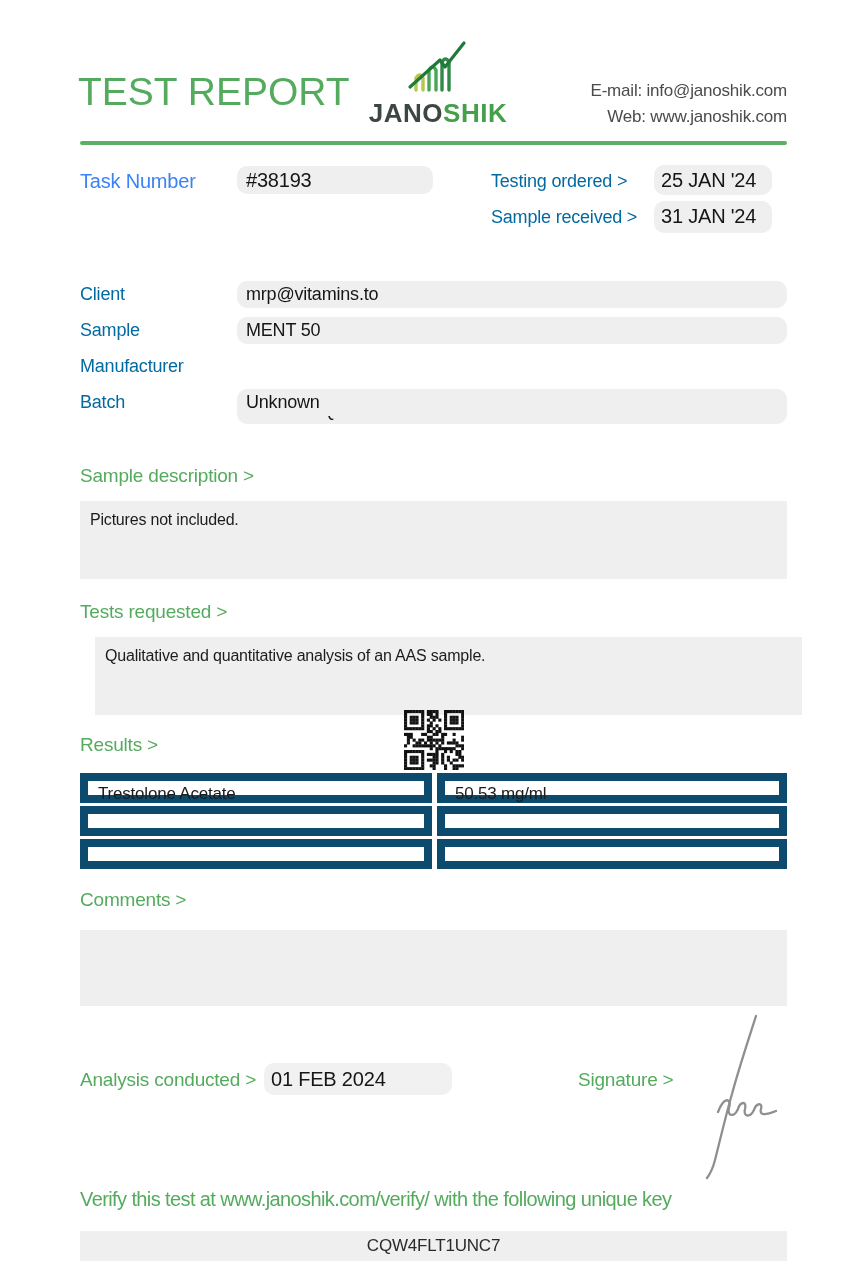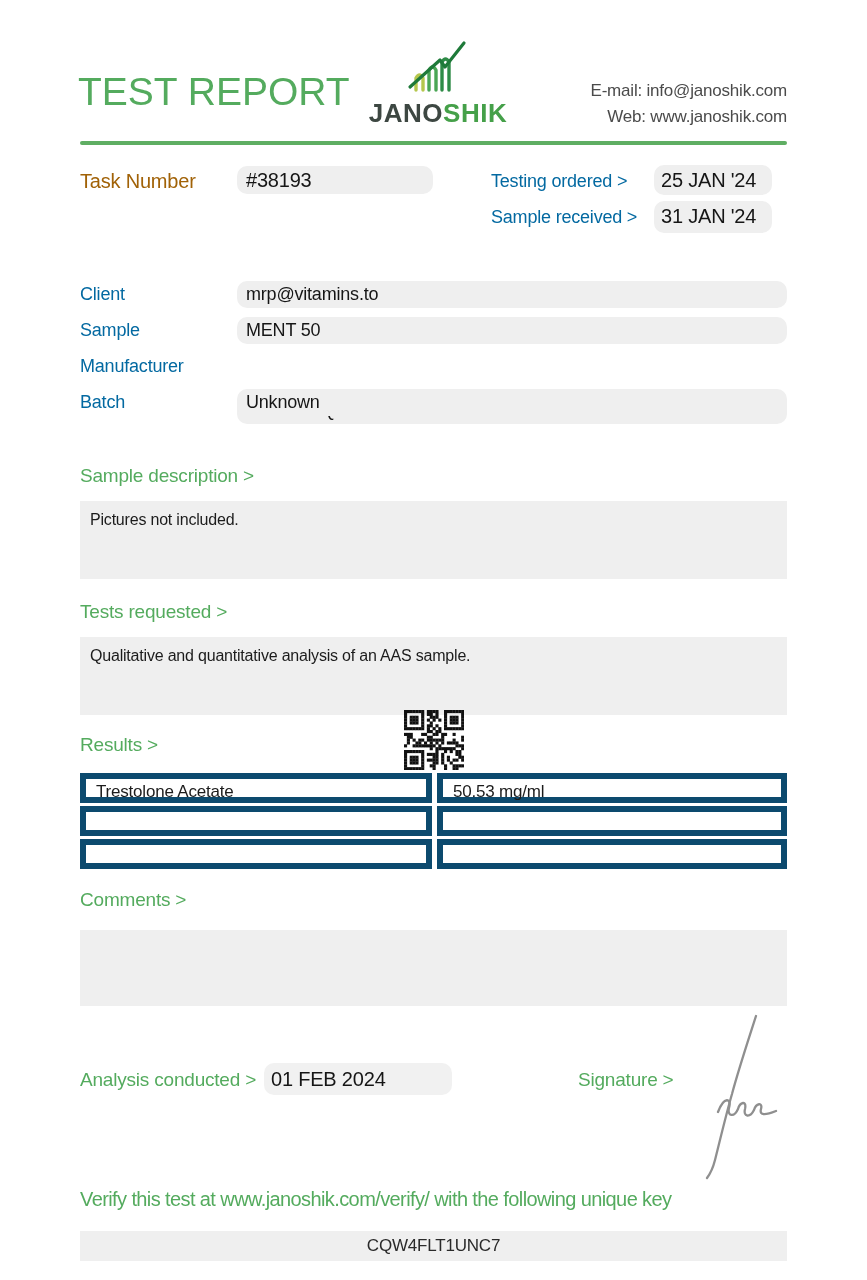--- a/index.html
+++ b/index.html
@@ -5,21 +5,21 @@
   html,body{margin:0;padding:0;background:#ffffff;}
   .page{
     position:relative;
     width:867px;height:1280px;
     background:#ffffff;
     font-family:"Liberation Sans", sans-serif;
     color:#161616;
     overflow:hidden;
     letter-spacing:-0.2px;
   }
-  .green{color:#a16207;}
+  .green{color:#3b82f6;}
   .abs{position:absolute;}
   .title{
     left:78px;top:70px;
     font-size:39px;
     color:#54ab5e;
     letter-spacing:0px;
     font-weight:400;
   }
   .logo{
     left:338px;top:40px;width:200px;
@@ -61,21 +61,21 @@
   }
   .qr{left:404px;top:710px;width:60px;height:60px;}
   .rtable{
     left:80px;top:773px;width:707px;
     display:grid;
     grid-template-columns:352px 350px;
     grid-template-rows:repeat(3,30px);
     column-gap:5px;row-gap:3px;
   }
   .rtable .cell{
-    border:6px solid #0c4a6e;
+    border:8px solid #0c4a6e;
     box-sizing:border-box;
     font-size:17px;line-height:26px;
     padding-left:10px;color:#1c1c1c;
     background:#fff;
   }
   .analysis-label{left:80px;top:1069px;}
   .analysis-value{left:264px;top:1063px;width:188px;height:32px;line-height:32px;padding-left:7px;font-size:20px;background:#f1f1f1;}
   .sig-label{left:578px;top:1069px;}
   .sig-svg{left:692px;top:1012px;}
   .verify{
@@ -131,21 +131,21 @@
   <div class="abs label frow-label" style="top:356px;">Manufacturer</div>
   <div class="abs valbox frow-value" style="top:367px;margin-top:30px;">PHARMAQO</div>
 
   <div class="abs label frow-label" style="top:392px;">Batch</div>
   <div class="abs valbox frow-value" style="top:389px;">Unknown</div>
 
   <div class="abs glabel-lg" style="left:80px;top:465px;">Sample description &gt;</div>
   <div class="abs sec-box" style="top:501px;">Pictures not included.</div>
 
   <div class="abs glabel-lg" style="left:80px;top:601px;">Tests requested &gt;</div>
-  <div class="abs sec-box" style="top:637px;">Qualitative and quantitative analysis of an AAS sample.</div>
+  <div class="abs sec-box" style="top:637px;margin-left:15px;">Qualitative and quantitative analysis of an AAS sample.</div>
 
   <div class="abs glabel-lg" style="left:80px;top:734px;">Results &gt;</div>
   <div class="abs qr" id="qr"><svg width="60" height="60" viewBox="0 0 60 60" fill="#111">
         <rect x="0.00" y="0.00" width="3.11" height="3.11"></rect>
         <rect x="2.86" y="0.00" width="3.11" height="3.11"></rect>
         <rect x="5.71" y="0.00" width="3.11" height="3.11"></rect>
         <rect x="8.57" y="0.00" width="3.11" height="3.11"></rect>
         <rect x="11.43" y="0.00" width="3.11" height="3.11"></rect>
         <rect x="14.29" y="0.00" width="3.11" height="3.11"></rect>
         <rect x="17.14" y="0.00" width="3.11" height="3.11"></rect>

